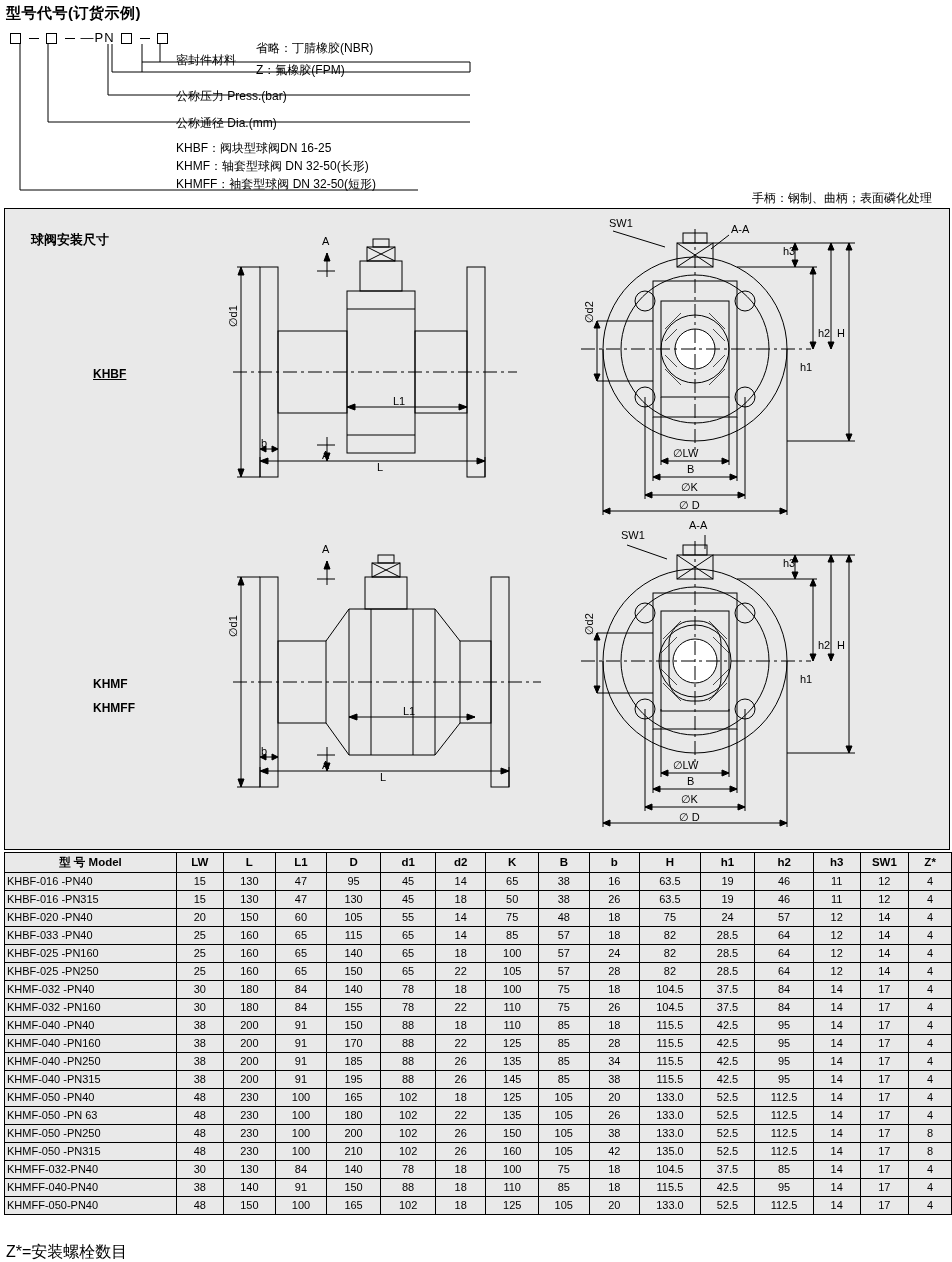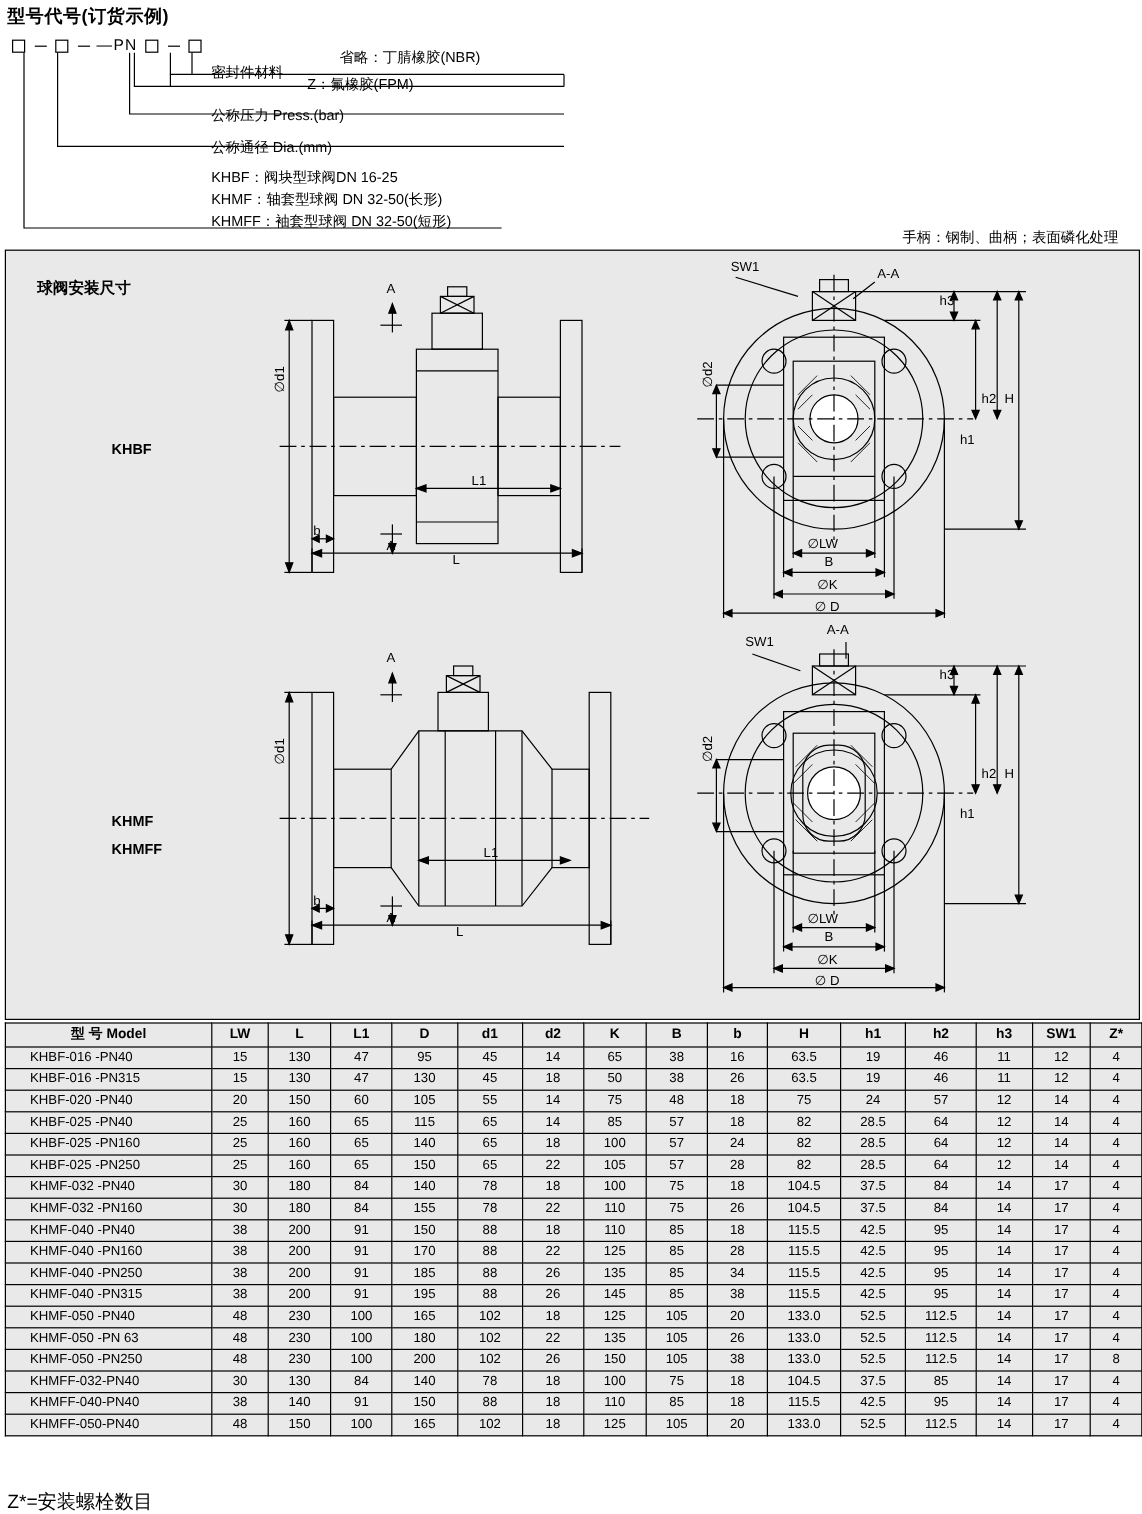--- a/index.html
+++ b/index.html
@@ -57,21 +57,21 @@
   }
   table th,table td{
     border:1px solid #000;
     text-align:center;
     padding:1px 2px;
     height:15px;
     line-height:13px;
     font-weight:normal;
   }
   table th{font-weight:bold;font-size:11.5px;height:17px;}
-  table td.model{text-align:left;padding-left:20px;white-space:nowrap;}
+  table td.model{text-align:left;padding-left:2px;white-space:nowrap;}
   .footnote{
     position:absolute;left:6px;top:1242px;font-size:16px;
   }
 </style>
 </head>
 <body>
 
 <div class="page">
 
   <div class="title">型号代号(订货示例)</div>
@@ -98,36 +98,36 @@
 
       <path d="M48 44 L48 122 L470 122"></path>
 
       <path d="M20 44 L20 190 L418 190"></path>
       <path d="M160 62 L160 44"></path>
       <line x1="470" y1="62" x2="470" y2="72"></line>
     </g>
   </svg>
 
   <div class="lbl" style="left:176px;top:52px;">密封件材料</div>
-  <div class="lbl" style="left:256px;top:40px;margin-left:27px;">省略：丁腈橡胶(NBR)</div>
+  <div class="lbl" style="left:256px;top:40px;">省略：丁腈橡胶(NBR)</div>
   <div class="lbl" style="left:256px;top:62px;">Z：氟橡胶(FPM)</div>
 
   <div class="lbl" style="left:176px;top:88px;">公称压力 Press.(bar)</div>
   <div class="lbl" style="left:176px;top:115px;">公称通径 Dia.(mm)</div>
 
   <div class="lbl" style="left:176px;top:140px;">KHBF：阀块型球阀DN 16-25</div>
   <div class="lbl" style="left:176px;top:158px;">KHMF：轴套型球阀 DN 32-50(长形)</div>
   <div class="lbl" style="left:176px;top:176px;">KHMFF：袖套型球阀 DN 32-50(短形)</div>
 
   <div class="handle-note">手柄：钢制、曲柄；表面磷化处理</div>
 
   <div class="drawbox">
     <div class="boxlabel">球阀安装尺寸</div>
 
-    <div class="vlabel" style="left:88px;top:158px;">KHBF</div>
+    <div class="vlabel" style="left:88px;top:158px;text-decoration:underline;">KHBF</div>
     <div class="vlabel" style="left:88px;top:468px;">KHMF</div>
     <div class="vlabel" style="left:88px;top:492px;">KHMFF</div>
 
     <svg class="draw" width="944" height="640">
       <g stroke="#000" fill="none" stroke-width="1">
 
         <rect x="255" y="58" width="18" height="210"></rect>
         <rect x="462" y="58" width="18" height="210"></rect>
 
         <rect x="273" y="122" width="69" height="82"></rect>
@@ -476,21 +476,21 @@
           <td>48</td>
           <td>18</td>
           <td>75</td>
           <td>24</td>
           <td>57</td>
           <td>12</td>
           <td>14</td>
           <td>4</td>
         </tr>
         <tr>
-          <td class="model">KHBF-025 -PN40</td>
+          <td class="model">KHBF-033 -PN40</td>
           <td>25</td>
           <td>160</td>
           <td>65</td>
           <td>115</td>
           <td>65</td>
           <td>14</td>
           <td>85</td>
           <td>57</td>
           <td>18</td>
           <td>82</td>
@@ -692,20 +692,38 @@
           <td>105</td>
           <td>38</td>
           <td>133.0</td>
           <td>52.5</td>
           <td>112.5</td>
           <td>14</td>
           <td>17</td>
           <td>8</td>
         </tr>
         <tr>
+          <td class="model">KHMF-050 -PN315</td>
+          <td>48</td>
+          <td>230</td>
+          <td>100</td>
+          <td>210</td>
+          <td>102</td>
+          <td>26</td>
+          <td>160</td>
+          <td>105</td>
+          <td>42</td>
+          <td>135.0</td>
+          <td>52.5</td>
+          <td>112.5</td>
+          <td>14</td>
+          <td>17</td>
+          <td>8</td>
+        </tr>
+        <tr>
           <td class="model">KHMFF-032-PN40</td>
           <td>30</td>
           <td>130</td>
           <td>84</td>
           <td>140</td>
           <td>78</td>
           <td>18</td>
           <td>100</td>
           <td>75</td>
           <td>18</td>

